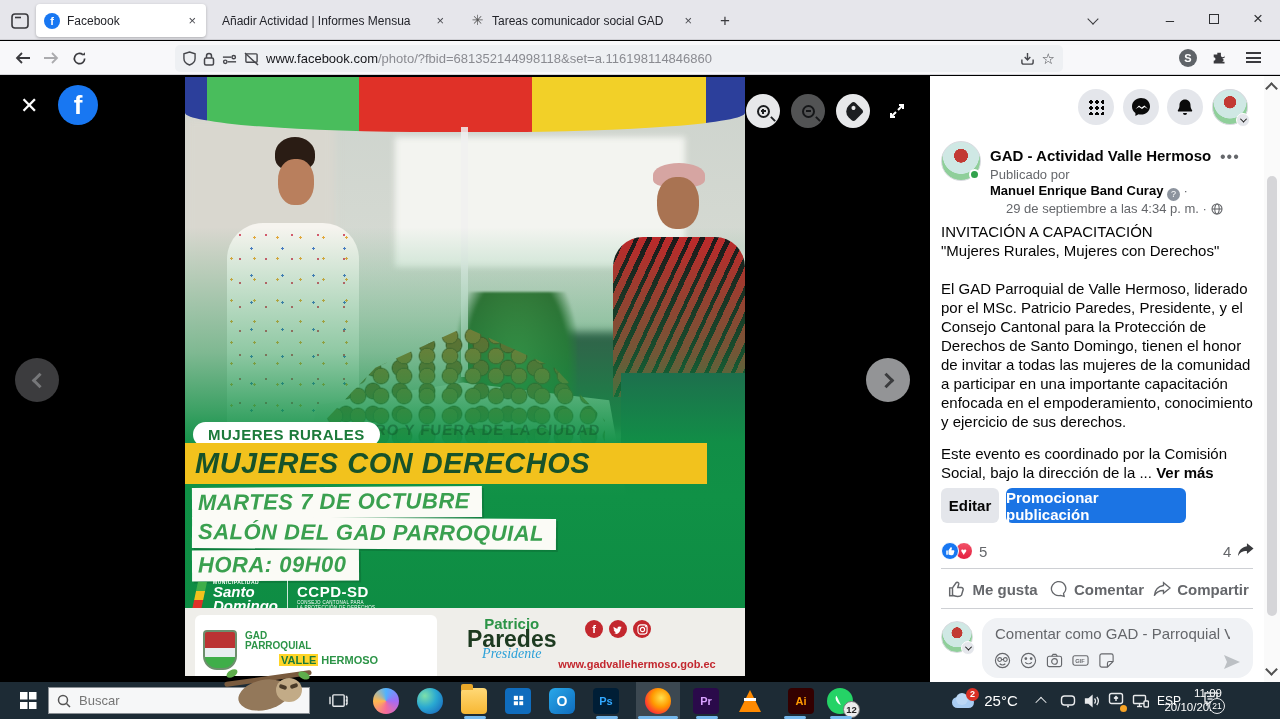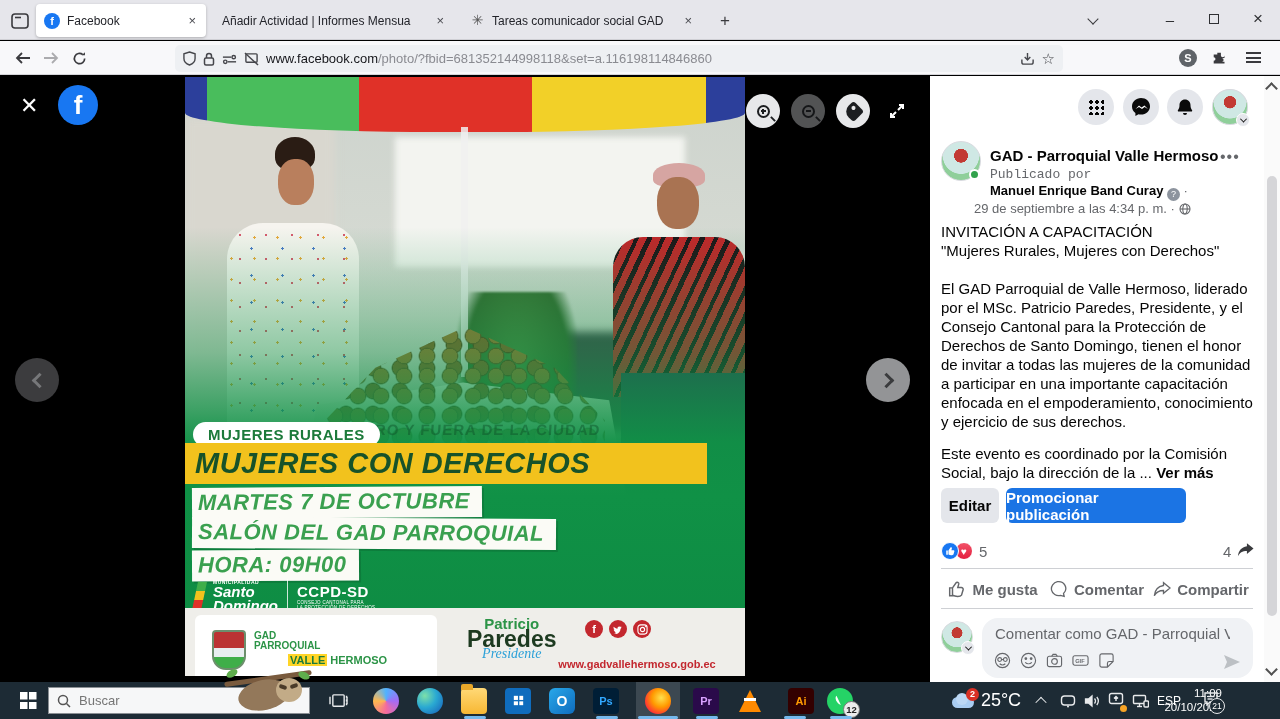--- a/index.html
+++ b/index.html
@@ -78,21 +78,21 @@
   .strip { position:absolute; left:7px; background:#fbfbf6; padding:2px 12px 3px 6px; box-shadow:2px 2px 0 rgba(0,0,0,.12); }
   .strip span { font-size:22px; font-weight:700; font-style:italic; color:#3aa04f; letter-spacing:.5px; white-space:nowrap; }
   .logos { position:absolute; left:10px; top:502px; display:flex; align-items:center; gap:9px; color:#fff; }
   .flagbar { width:9px; height:28px; background:linear-gradient(180deg,#3fae49 0 33%,#f2c21d 33% 66%,#e03128 66% 100%); transform:skewX(-12deg); }
   .muni small { display:block; font-size:5px; letter-spacing:.5px; font-weight:bold; }
   .muni b { display:block; font-size:15px; font-weight:800; line-height:14px; font-style:italic; }
   .vdiv { width:1px; height:34px; background:rgba(255,255,255,.8); }
   .ccpd b { display:block; font-size:15px; font-weight:800; letter-spacing:.5px; }
   .ccpd small { display:block; font-size:4.5px; letter-spacing:.3px; }
   .pfooter { position:absolute; left:0; top:531px; width:560px; height:68px; background:#efeeea; }
-  .logocard { position:absolute; left:10px; top:7px; width:242px; height:70px; background:#fff; border-radius:6px; display:flex; align-items:center; gap:8px; padding:0 17px; }
+  .logocard { position:absolute; left:10px; top:7px; width:242px; height:70px; background:#fff; border-radius:6px; display:flex; align-items:center; gap:8px; padding:0 8px; }
   .crest { width:34px; height:40px; background:linear-gradient(180deg,#b33 0 45%,#e8eef0 45% 70%,#3fae49 70% 100%); border:2px solid #6d8f6d; border-radius:4px 4px 14px 14px; }
   .gadtxt b { display:block; font-size:10px; font-weight:800; color:#2c9447; line-height:10px; }
   .gadname { font-size:11px; font-weight:900; line-height:18px; white-space:nowrap;margin-left:34px; }
   .gadname .hl { background:#ffd527; color:#1c7a3a; padding:0 2px; }
   .gadname .g2 { color:#2c9447; }
   .pres { position:absolute; left:282px; top:8px; text-align:center; line-height:1; }
   .pres .p1 { font-size:15px; font-weight:800; color:#2c9447; }
   .pres .p2 { font-size:23px; font-weight:900; color:#1d3a20; margin-top:-3px; }
   .pres .p3 { font-family:"Liberation Serif", serif; font-style:italic; font-size:14px; color:#2aa0d8; margin-top:-4px; }
   .socrow { position:absolute; left:400px; top:12px; display:flex; gap:6px; }
@@ -382,24 +382,24 @@
         <span class="avatarimg"></span>
         <span class="chevbadge">
             <i></i>
           </span>
       </div>
 
       <div class="abs" style="left:11px; top:65px; width:40px; height:40px;">
         <span class="avatarimg" style="display:block;"></span>
         <span class="greendot" style="left:28px; top:28px;"></span>
       </div>
-      <div class="pname">GAD - Parroquial Valle Hermoso</div>
-      <div class="meta" style="left:60px; top:91px;font-family:Liberation Mono, monospace;">Publicado por</div>
+      <div class="pname">GAD - Actividad Valle Hermoso</div>
+      <div class="meta" style="left:60px; top:91px;">Publicado por</div>
       <div class="meta" style="left:60px; top:107px;"><b>Manuel Enrique Band Curay</b> <span class="qcirc">?</span> ·</div>
-      <div class="meta" style="left:44px; top:125px;"><span>29 de septiembre a las 4:34 p. m.</span> ·
+      <div class="meta" style="left:76px; top:125px;"><span>29 de septiembre a las 4:34 p. m.</span> ·
         <svg width="12" height="12" viewBox="0 0 12 12" fill="none" stroke="#65676b" stroke-width="1.1" style="vertical-align:-2px;">
             <circle cx="6" cy="6" r="5"></circle>
             <ellipse cx="6" cy="6" rx="2.2" ry="5"></ellipse>
             <line x1="1" y1="6" x2="11" y2="6"></line>
           </svg>
       </div>
       <div class="dots3">•••</div>
 
       <div class="body15" style="top:146px;">INVITACIÓN A CAPACITACIÓN</div>
       <div class="body15" style="top:165px;">"Mujeres Rurales, Mujeres con Derechos"</div>
@@ -583,21 +583,21 @@
     <span class="underline" style="left:784px; width:22px;"></span>
     <span class="underline" style="left:830px; width:22px;"></span>
 
     <div class="tb" style="left:946px; width:34px;">
       <span style="position:relative; width:26px; height:16px;">
         <span style="position:absolute; left:2px; top:4px; width:22px; height:11px; background:#a9cdf2; border-radius:7px;"></span>
         <span style="position:absolute; left:6px; top:0; width:12px; height:12px; background:#bcd8f5; border-radius:50%;"></span>
         <span class="badge" style="right:-3px; top:-5px; width:13px; height:13px; background:#d93025; color:#fff; font-size:9px;">2</span>
       </span>
     </div>
-    <div class="tb traytxt" style="left:980px; width:42px; font-size:18px;">25°C</div>
+    <div class="tb traytxt" style="left:980px; width:42px; font-size:15px;">25°C</div>
     <div class="tb" style="left:1030px; width:22px;">
         <span style="width:8px; height:8px; border-left:1.8px solid #e8eaec; border-top:1.8px solid #e8eaec; transform:rotate(45deg) translate(1px,1px);"></span>
       </div>
     <div class="tb tico" style="left:1056px; width:24px;">
       <svg width="16" height="14" viewBox="0 0 16 14" fill="none" stroke="#e8eaec" stroke-width="1.4">
           <rect x="1.5" y="2" width="13" height="9" rx="3"></rect>
           <circle cx="8" cy="12.6" r="1" fill="#e8eaec" stroke="none"></circle>
         </svg>
     </div>
     <div class="tb tico" style="left:1080px; width:24px;">

